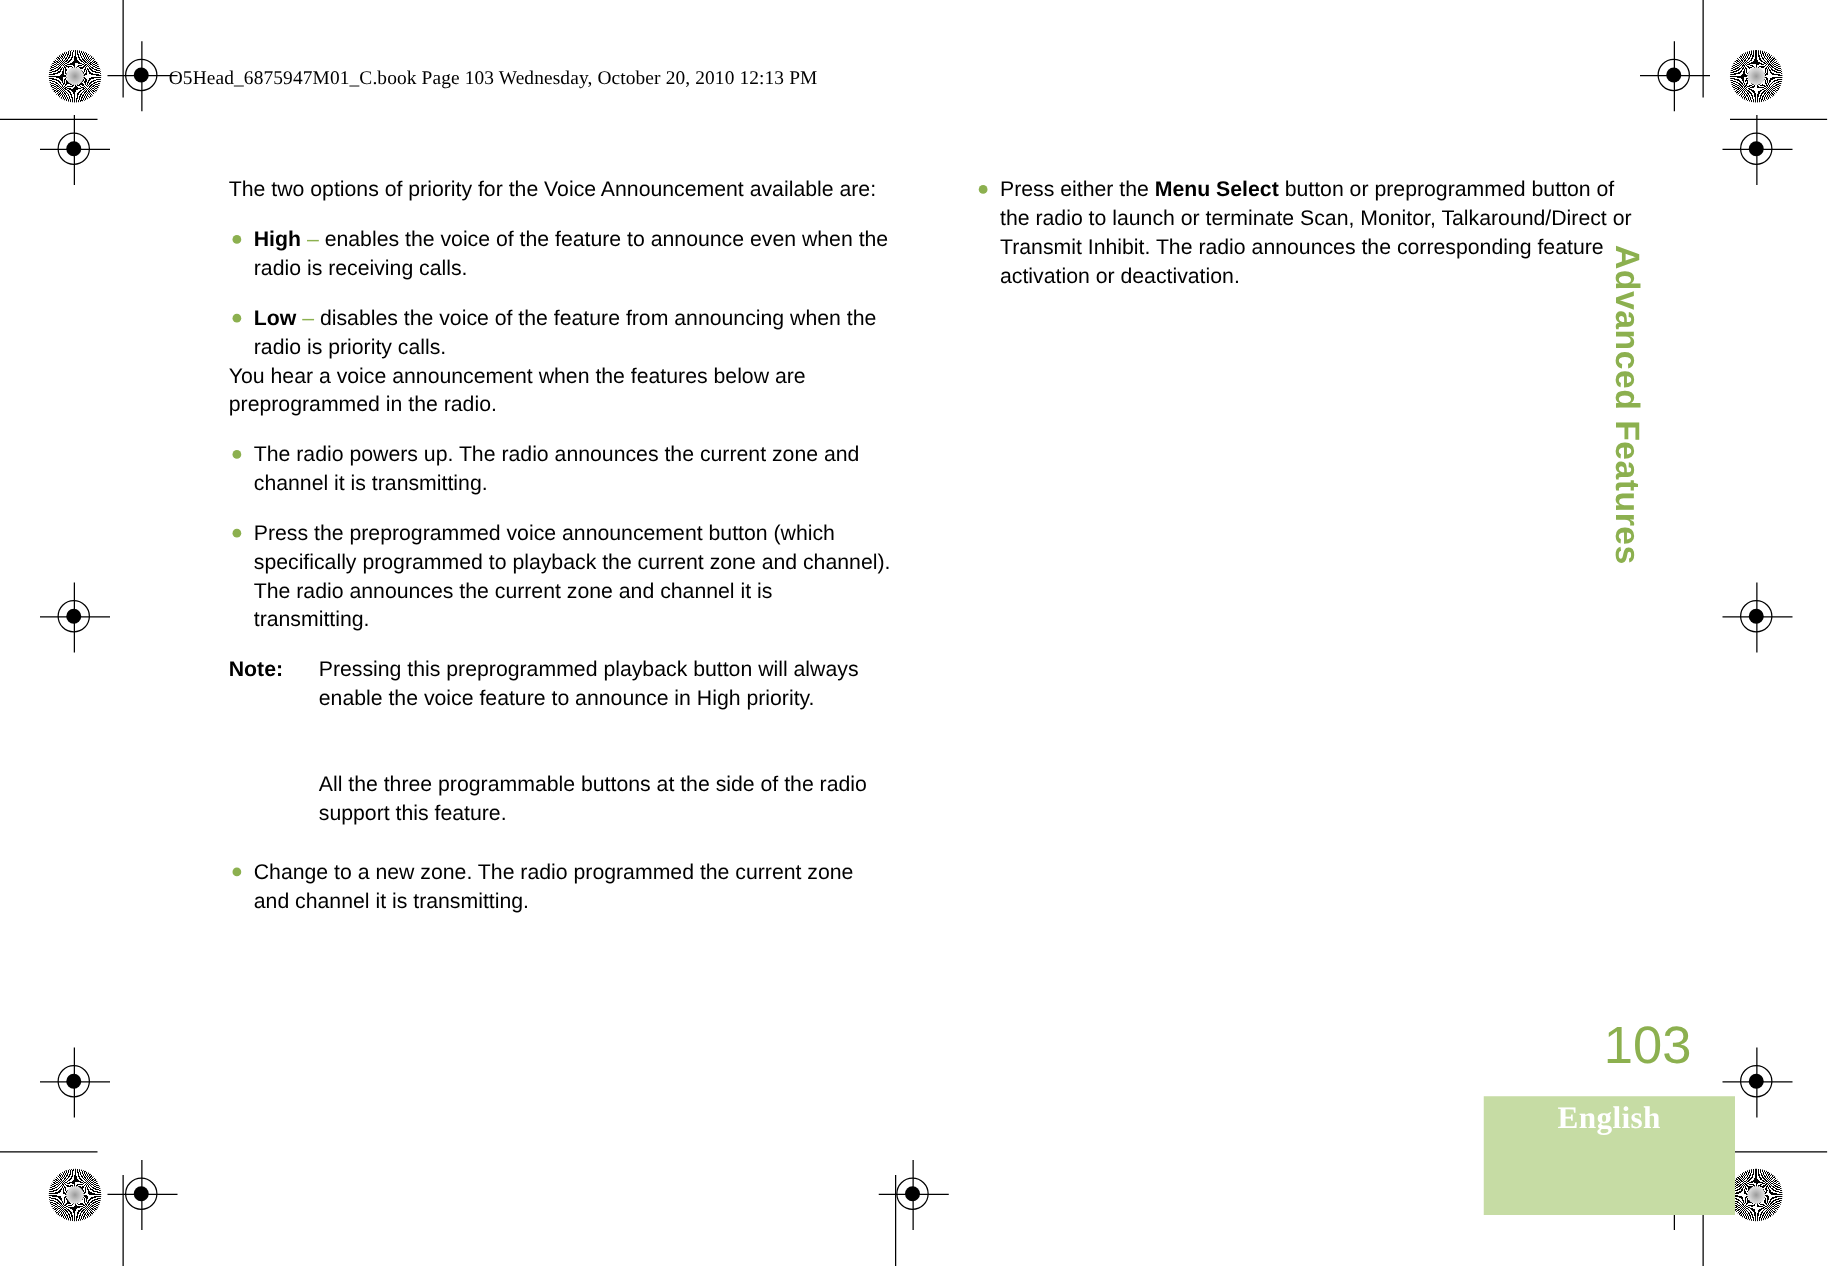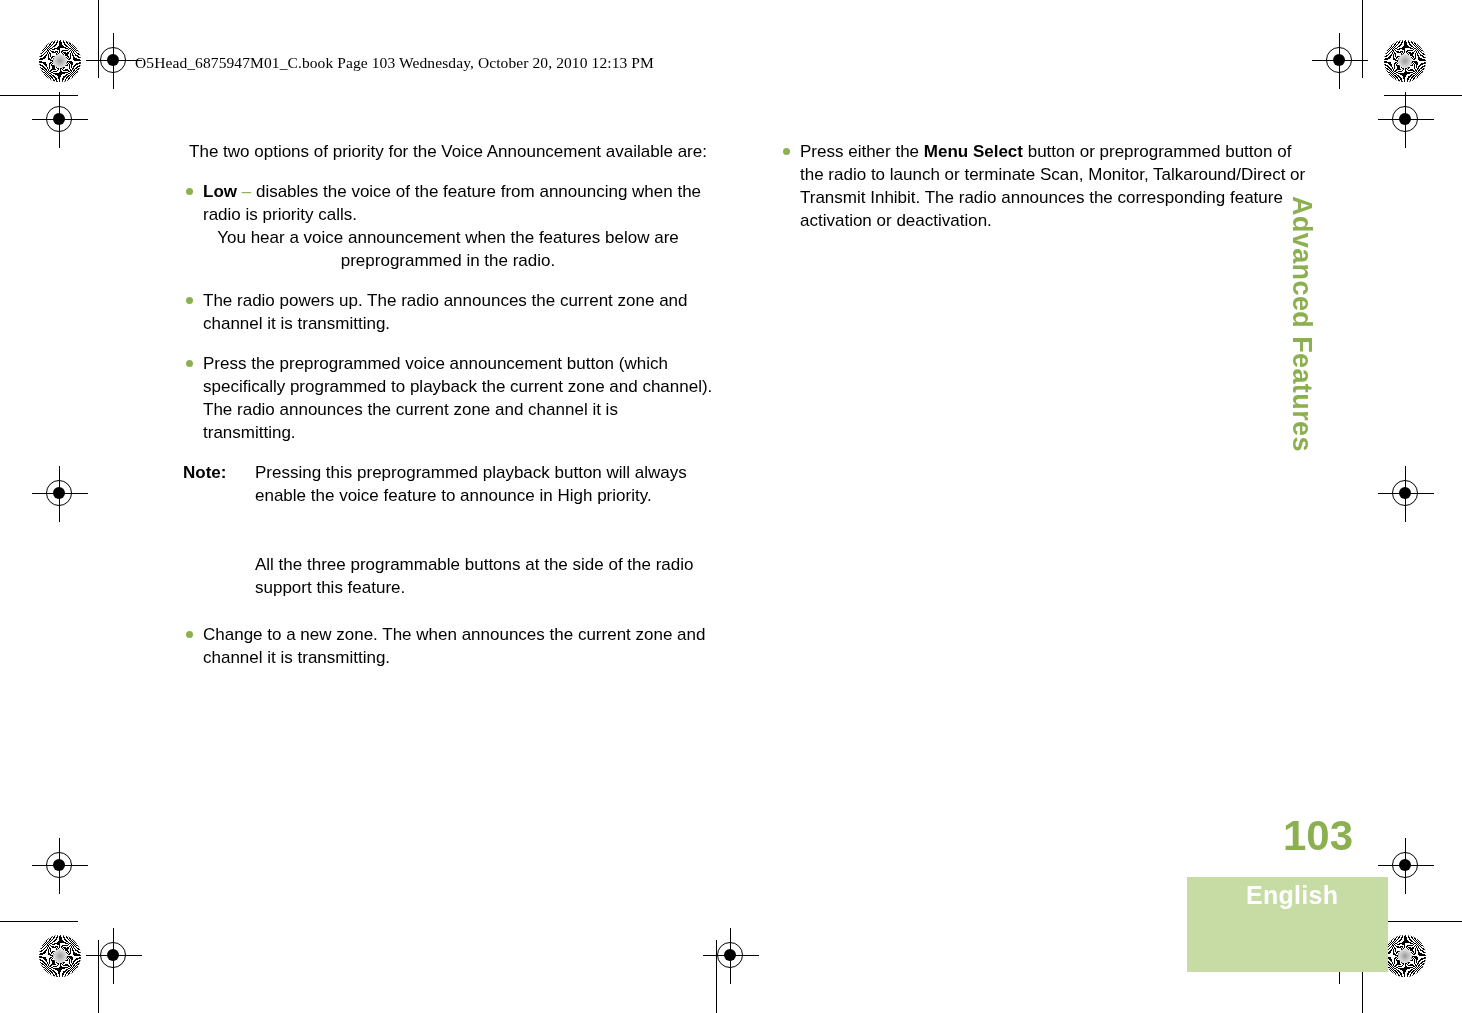--- a/index.html
+++ b/index.html
@@ -97,21 +97,20 @@
     top: 140px;
     width: 530px;
     font-size: 17px;
     line-height: 23px;
   }
   .col-left { left: 183px; }
   .col-right { left: 780px; }
 
   p.para {
     margin: 0 0 17px 0;
-    text-align: center;
   }
 
   ul.bullets {
     list-style: none;
     margin: 0 0 0 0;
     padding: 0;
   }
   ul.bullets li {
     position: relative;
     padding-left: 20px;
@@ -164,41 +163,42 @@
     color: #8CB04F;
     letter-spacing: 0.4px;
     white-space: nowrap;
   }
 
   .page-number {
     position: absolute;
     left: 1283px;
     top: 812px;
     font-size: 42px;
-    font-weight: bold;
+    font-weight: normal;
     color: #8CB04F;
     letter-spacing: 0px;
   }
 
   .lang-box {
     position: absolute;
     left: 1187px;
     top: 877px;
     width: 201px;
     height: 95px;
     background: #C6DCA4;
   }
   .lang-label {
     position: absolute;
     left: 1246px;
     top: 881px;
     font-size: 25px;
     font-weight: bold;
     color: #ffffff;
     letter-spacing: 0.3px;
+    font-family: Liberation Serif, serif;
   }
 </style>
 </head>
 <body>
 
 <div id="page">
 
   <div class="starburst" style="left:39px; top:40px;"></div>
   <div class="starburst" style="left:1384px; top:40px;"></div>
   <div class="starburst" style="left:39px; top:935px;"></div>
@@ -282,20 +282,23 @@
   <div class="trimline" style="left:716px; top:940px; width:1.4px; height:73px;"></div>
 
   <div class="header-slug">O5Head_6875947M01_C.book  Page 103  Wednesday, October 20, 2010  12:13 PM</div>
 
   <div class="col col-left">
 
     <p class="para">The two options of priority for the Voice Announcement available are:</p>
 
     <ul class="bullets">
       <li>
+        <span class="b">High</span><span> </span><span class="dash">–</span><span> </span><span>enables the voice of the feature to announce even when the radio is receiving calls.</span>
+      </li>
+      <li>
         <span class="b">Low</span><span> </span><span class="dash">–</span><span> </span><span>disables the voice of the feature from announcing when the radio is priority calls.</span>
       </li>
     </ul>
 
 
     <p class="para">You hear a voice announcement when the features below are preprogrammed in the radio.</p>
 
     <ul class="bullets">
       <li>The radio powers up. The radio announces the current zone and channel it is transmitting.</li>
       <li>Press the preprogrammed voice announcement button (which specifically programmed to playback the current zone and channel). The radio announces the current zone and channel it is transmitting.</li>
@@ -304,21 +307,21 @@
     <div class="note-block" style="margin-top:17px;">
       <div class="note-label">Note:</div>
       <div class="note-body">
         <p>Pressing this preprogrammed playback button will always enable the voice feature to announce in High priority.</p>
         <div class="note-gap"></div>
         <p>All the three programmable buttons at the side of the radio support this feature.</p>
       </div>
     </div>
 
     <ul class="bullets" style="margin-top:24px;">
-      <li>Change to a new zone. The when announces the current zone and channel it is transmitting.</li>
+      <li>Change to a new zone. The radio programmed the current zone and channel it is transmitting.</li>
     </ul>
 
   </div>
 
   <div class="col col-right">
     <ul class="bullets">
       <li>
         <span>Press either the </span><span class="b">Menu Select</span><span> button or preprogrammed button of the radio to launch or terminate Scan, Monitor, Talkaround/Direct or Transmit Inhibit. The radio announces the corresponding feature activation or deactivation.</span>
       </li>
     </ul>

